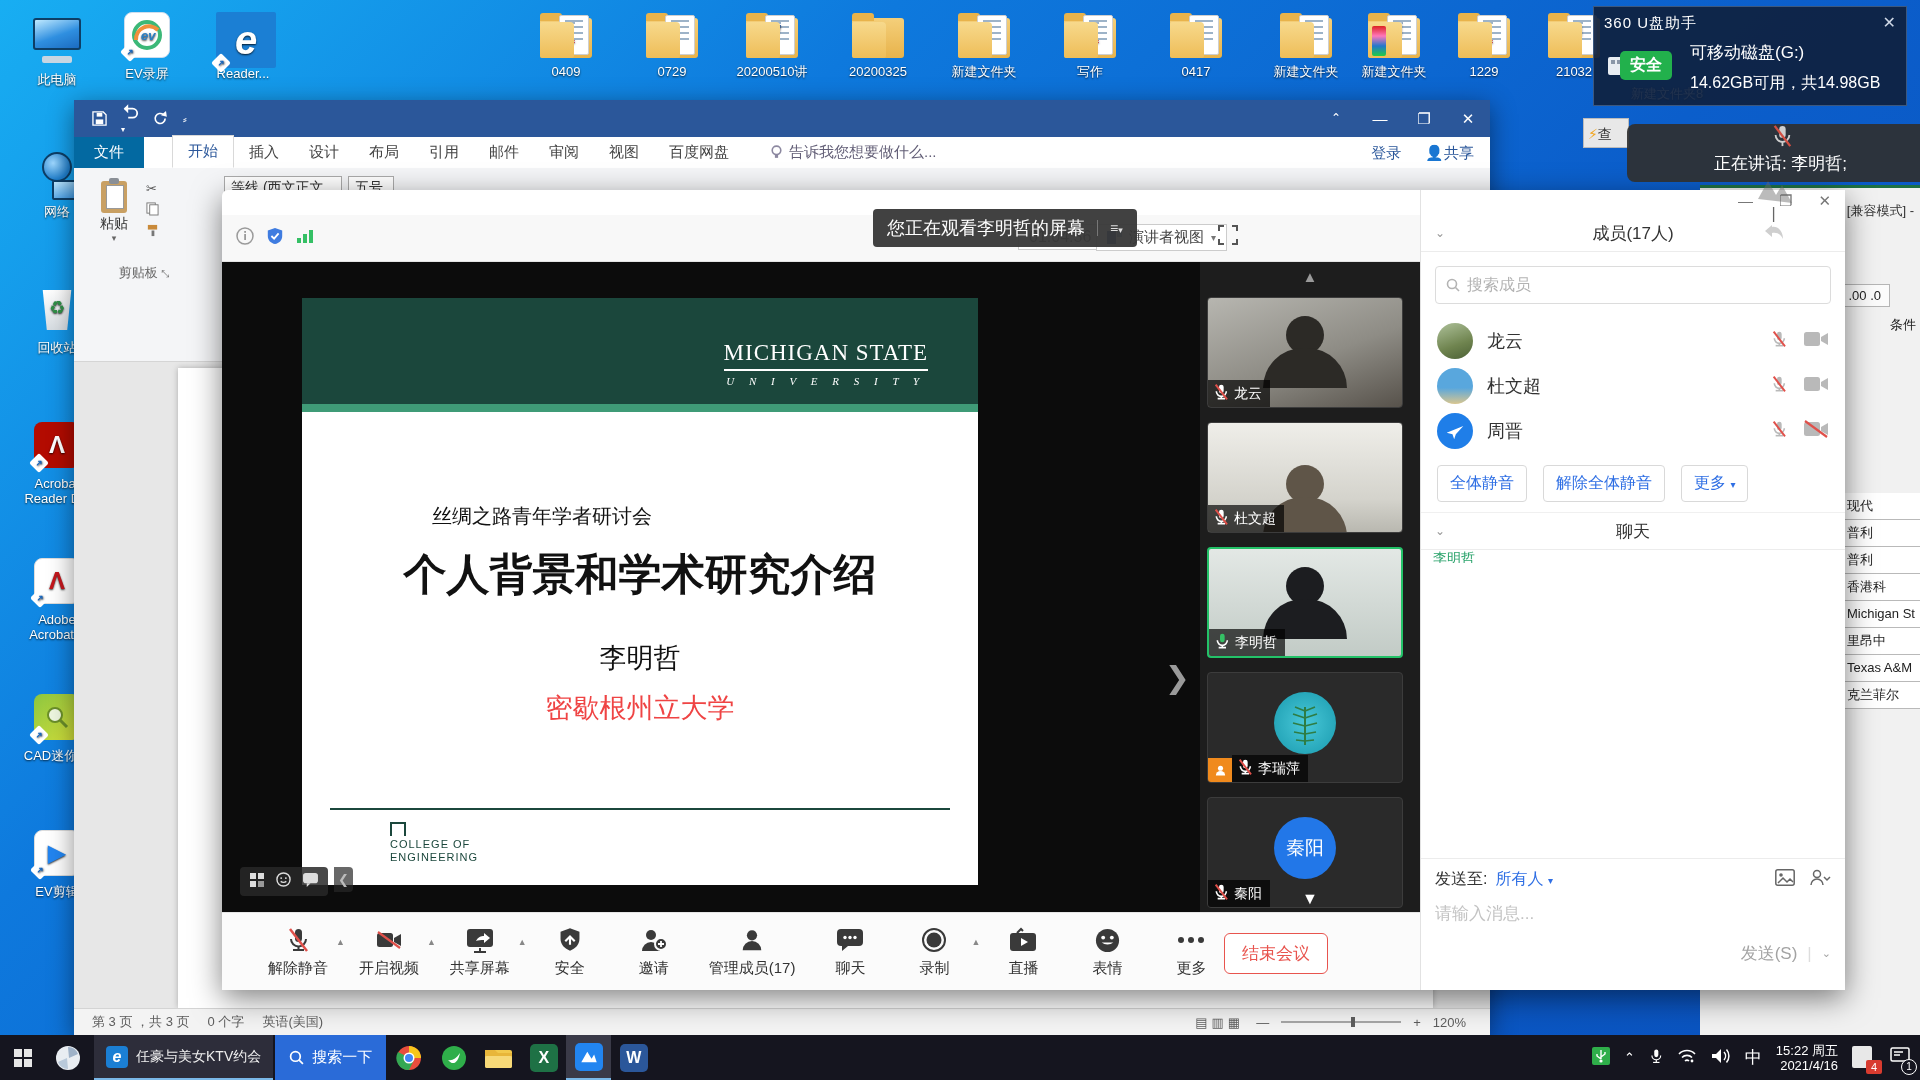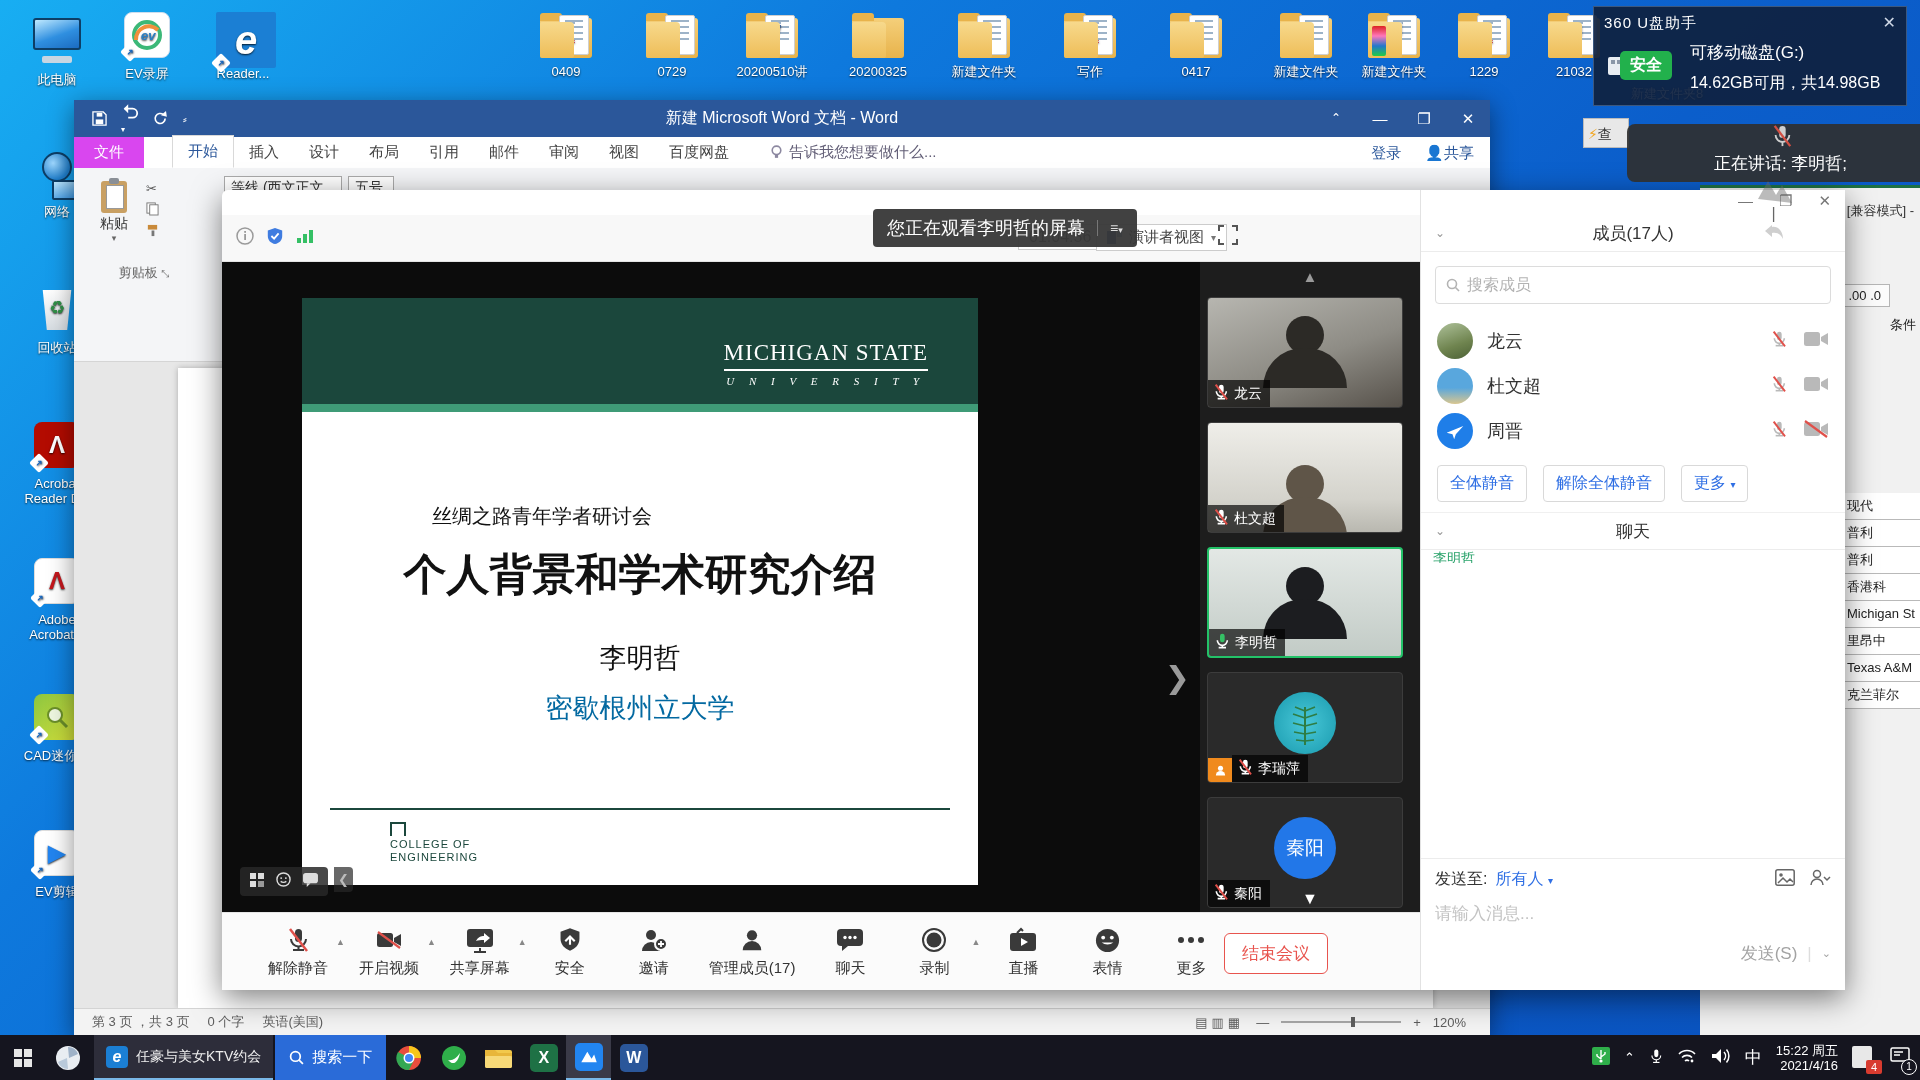--- a/index.html
+++ b/index.html
@@ -68,21 +68,21 @@
   #word .titlebar { position:absolute; left:0; top:0; right:0; height:37px; background:#2b579a;
     color:#fff; display:flex; align-items:center; }
   .qat { display:flex; align-items:center; gap:14px; margin-left:18px; font-size:15px; }
   .qat svg { display:block; }
   #word .wtitle { position:absolute; left:0; right:0; text-align:center; font-size:16px; color:#fff; pointer-events:none; }
   .winctl { position:absolute; right:0; top:0; height:37px; display:flex; }
   .winctl span { width:44px; text-align:center; line-height:37px; font-size:15px; color:#fff; }
   .tabrow { position:absolute; left:0; top:37px; right:0; height:31px; background:#fff;
     display:flex; align-items:flex-end; font-size:15px; }
   .tab { padding:6px 15px; color:#444; }
-  .tab.file { background:#d946ef; color:#fff; padding:6px 20px; }
+  .tab.file { background:#0369a1; color:#fff; padding:6px 20px; }
   .tab.active { color:#2b579a; border:1px solid #d9d9d9; border-bottom:1px solid #fff; background:#fff;margin-left:28px; }
   .tellme { color:#635f77; display:flex; align-items:center; gap:6px; margin-left:26px; padding-bottom:6px; }
   .tabrow .rt { position:absolute; right:16px; bottom:5px; display:flex; gap:24px; color:#2b579a; font-size:15px; align-items:center; }
   .ribbon { position:absolute; left:0; top:68px; right:0; height:194px; background:#f4f5f7; border-bottom:1px solid #d5d5d5; }
   .pastebtn { position:absolute; left:14px; top:8px; width:52px; height:82px; border:1px solid transparent;
     text-align:center; font-size:14px; color:#333; }
   .clip { width:26px; height:32px; margin:4px auto 2px; background:#c9a063; border-radius:3px; position:relative; }
   .clip:before { content:""; position:absolute; left:5px; top:4px; width:16px; height:22px; background:#fff; border:1px solid #999; }
   .clip:after { content:""; position:absolute; left:8px; top:-3px; width:10px; height:6px; background:#8a8f96; border-radius:2px; }
   .cutcopy { position:absolute; left:72px; top:10px; width:60px; font-size:13px; color:#555; line-height:22px; }
@@ -129,21 +129,21 @@
   .slide { position:absolute; left:80px; top:36px; width:676px; height:587px; background:#fff; }
   .s-band { position:absolute; left:0; top:0; right:0; height:106px; background:#1b473c; }
   .s-band2 { position:absolute; left:0; top:106px; right:0; height:8px; background:#3f9b77; }
   .msu { position:absolute; right:50px; top:42px; text-align:center; color:#fff;
     font-family:"Liberation Serif","DejaVu Serif",serif; }
   .msu .a { font-size:23px; letter-spacing:1px; border-bottom:2px solid #fff; padding-bottom:3px; }
   .msu .b { font-size:11px; letter-spacing:6px; margin-top:4px;font-style:italic; }
   .s-conf { position:absolute; left:130px; top:205px; font-size:20px; color:#111; }
   .s-title { position:absolute; left:0; right:0; top:248px; text-align:center; font-size:43px; font-weight:bold; color:#111; }
   .s-name { position:absolute; left:0; right:0; top:342px; text-align:center; font-size:27px; color:#111; }
-  .s-aff { position:absolute; left:0; right:0; top:392px; text-align:center; font-size:27px; color:#0369a1; }
+  .s-aff { position:absolute; left:0; right:0; top:392px; text-align:center; font-size:27px; color:#ef4444; }
   .s-line { position:absolute; left:28px; right:28px; top:510px; height:2px; background:#1b473c; }
   .s-college { position:absolute; left:88px; top:524px; color:#1b473c; font-size:11px; letter-spacing:1px; line-height:13px; }
   .s-college .bld { width:16px; height:14px; border:2px solid #1b473c; border-bottom:none; margin-bottom:2px; }
   .ovlbar { position:absolute; left:18px; top:605px; background:rgba(40,40,40,.85); border-radius:4px;
     display:flex; gap:12px; padding:5px 10px; align-items:center; color:#ddd; }
   .ovlhandle { position:absolute; left:112px; top:605px; background:rgba(40,40,40,.7); color:#bbb;
     border-radius:0 4px 4px 0; padding:5px 4px; font-size:13px; }
   .nextarrow { position:absolute; right:10px; top:398px; color:#9a9a9a; font-size:30px; }
 
   
@@ -500,21 +500,20 @@
               <path d="M8 1 L3 6 L8 11z" fill="#fff"></path>
             </svg> <span style="font-size:8px">▾</span></span>
         <span>
             <svg width="16" height="15" viewBox="0 0 18 18">
               <path d="M14 9 a6 6 0 1 1 -2-4.5" fill="none" stroke="#fff" stroke-width="2"></path>
               <path d="M15 0 L16 7 L9 5z" fill="#fff"></path>
             </svg>
           </span>
         <span style="font-size:11px">⸗</span>
       </div>
-      <div class="wtitle">新建 Microsoft Word 文档 - Word</div>
       <div class="winctl">
         <span style="font-size:12px">⌃</span>
         <span>—</span>
         <span>❐</span>
         <span>✕</span>
       </div>
     </div>
     <div class="tabrow">
       <div id="wordTabs" style="display:flex; align-items:flex-end;">
           <div class="tab file">文件</div>

